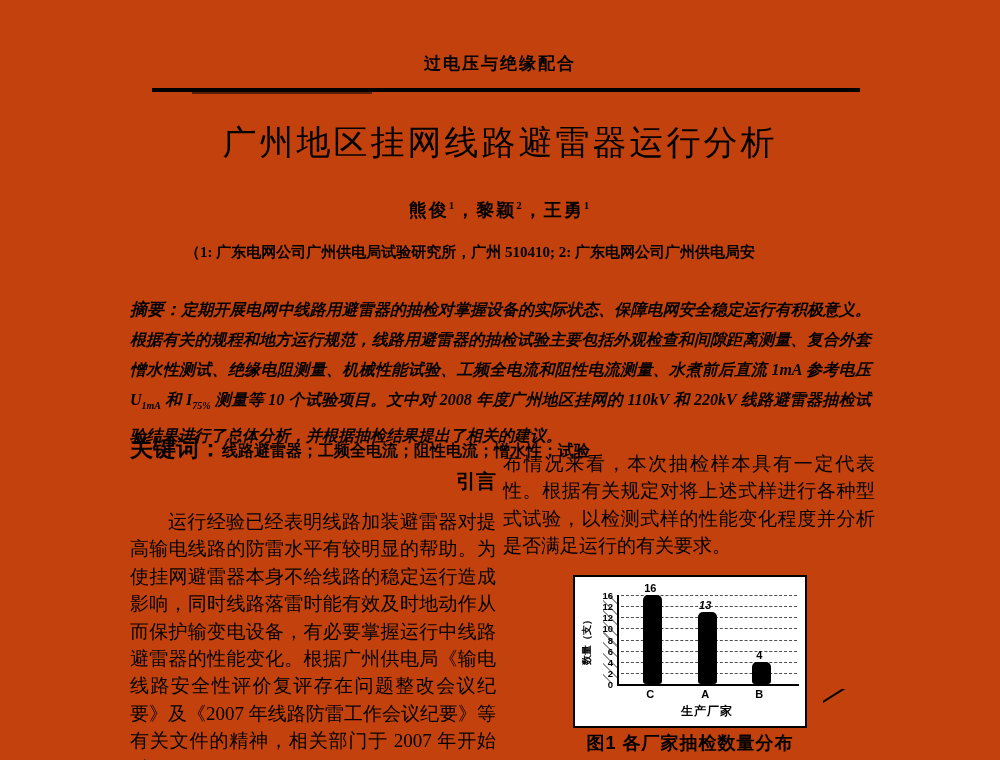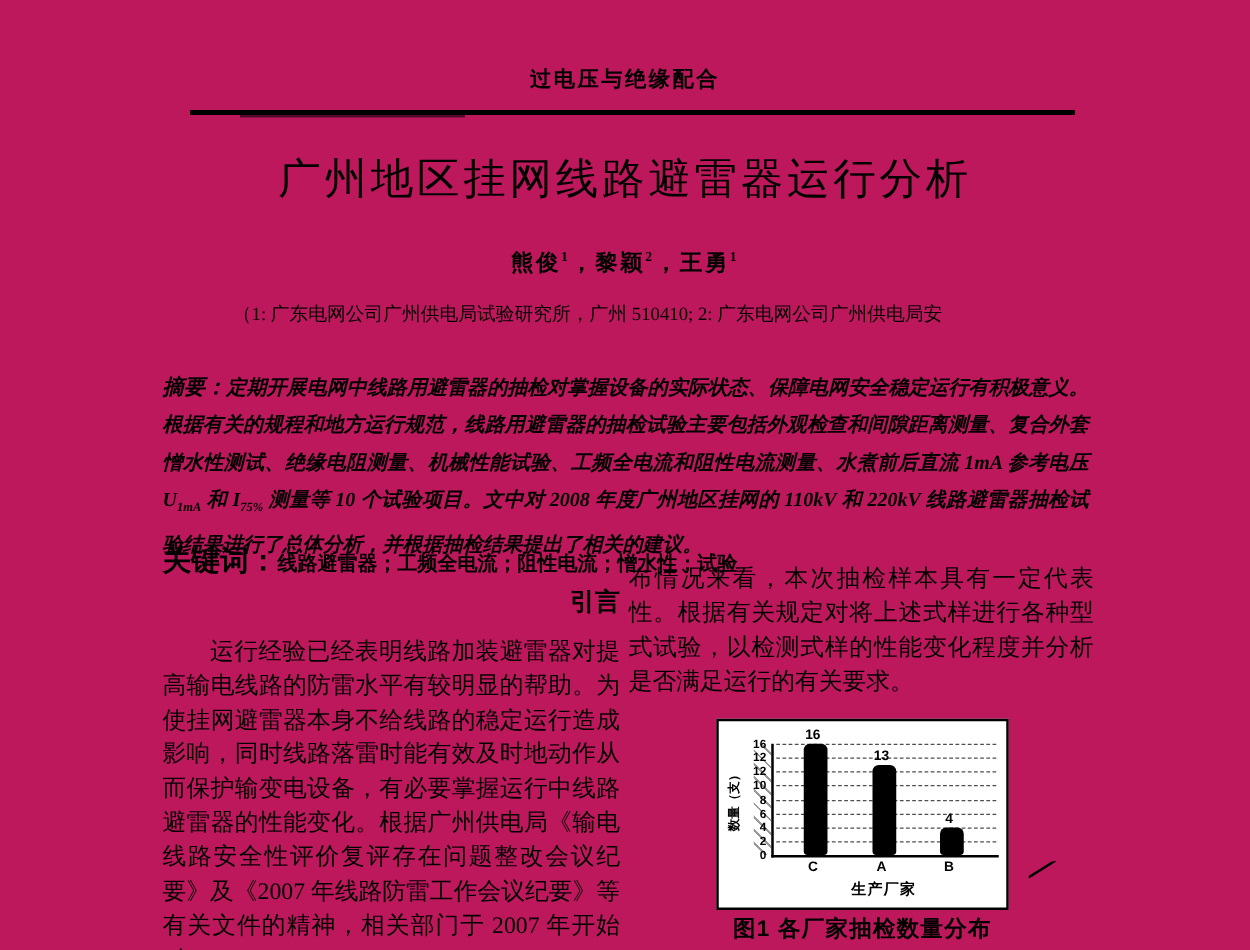--- a/index.html
+++ b/index.html
@@ -1,17 +1,17 @@
 <!DOCTYPE html>
 <html><head>
 <meta charset="utf-8">
 <style>
   html,body{margin:0;padding:0;background:#e8e8e8;}
   .page{
-    position:relative;width:1000px;height:760px;background:#be185d;
+    position:relative;width:1000px;height:760px;background:#c2410c;
     font-family:"Liberation Serif","DejaVu Serif",serif;color:#000;overflow:hidden;
   }
   .hdr{
     position:absolute;top:52px;left:0;width:1000px;text-align:center;
     font-size:17px;font-weight:bold;letter-spacing:2px;
   }
   .rule{
     position:absolute;top:88px;left:152px;width:708px;height:4px;background:#000;
   }
   .rule::after{
@@ -22,21 +22,21 @@
     font-size:34px;font-weight:normal;letter-spacing:3px;
     font-family:"Liberation Sans","DejaVu Sans",sans-serif;
   }
   .authors{
     position:absolute;top:198px;left:0;width:1000px;text-align:center;
     font-size:18px;font-weight:bold;letter-spacing:2px;
   }
   .authors sup{font-size:11px;font-weight:bold;}
   .affil{
     position:absolute;top:238px;left:0;width:940px;text-align:center;
-    font-size:15px;font-weight:normal;line-height:28px;
+    font-size:15px;font-weight:bold;line-height:28px;
   }
   .abstract{
     position:absolute;top:295px;left:130px;width:741px;
     font-size:16px;line-height:30px;text-align:justify;font-weight:600;font-style:italic;
   }
   .abstract .lbl{font-weight:bold;font-size:17px;font-family:"Liberation Sans","DejaVu Sans",sans-serif;}
   .abstract sub{font-size:10px;}
   .keywords{
     position:absolute;top:433px;left:130px;width:741px;font-size:16px;font-weight:600;
   }
@@ -140,21 +140,21 @@
       <div class="ytick" style="top: 90.875px;">2</div>
       <div class="ytick" style="top: 79.75px;">4</div>
       <div class="ytick" style="top: 68.625px;">6</div>
       <div class="ytick" style="top: 57.5px;">8</div>
       <div class="ytick" style="top: 46.375px;">10</div>
       <div class="ytick" style="top: 35.25px;">12</div>
       <div class="ytick" style="top: 24.125px;">12</div>
       <div class="ytick" style="top: 13px;">16</div>
       <div class="barval" style="left: 61.3px; top: 5px;">16</div>
       <div class="xtick" style="left: 61.3px;">C</div>
-      <div class="barval" style="left: 116.2px; top: 21.6875px;">13</div>
+      <div class="barval" style="left: 116.2px; top: 21.6875px; font-style: italic;">13</div>
       <div class="xtick" style="left: 116.2px;">A</div>
       <div class="barval" style="left: 170.2px; top: 71.75px;">4</div>
       <div class="xtick" style="left: 170.2px;">B</div>
     </div>
 
   <div class="caption">图1  各厂家抽检数量分布</div>
 
 </div>
 
 </body></html>

